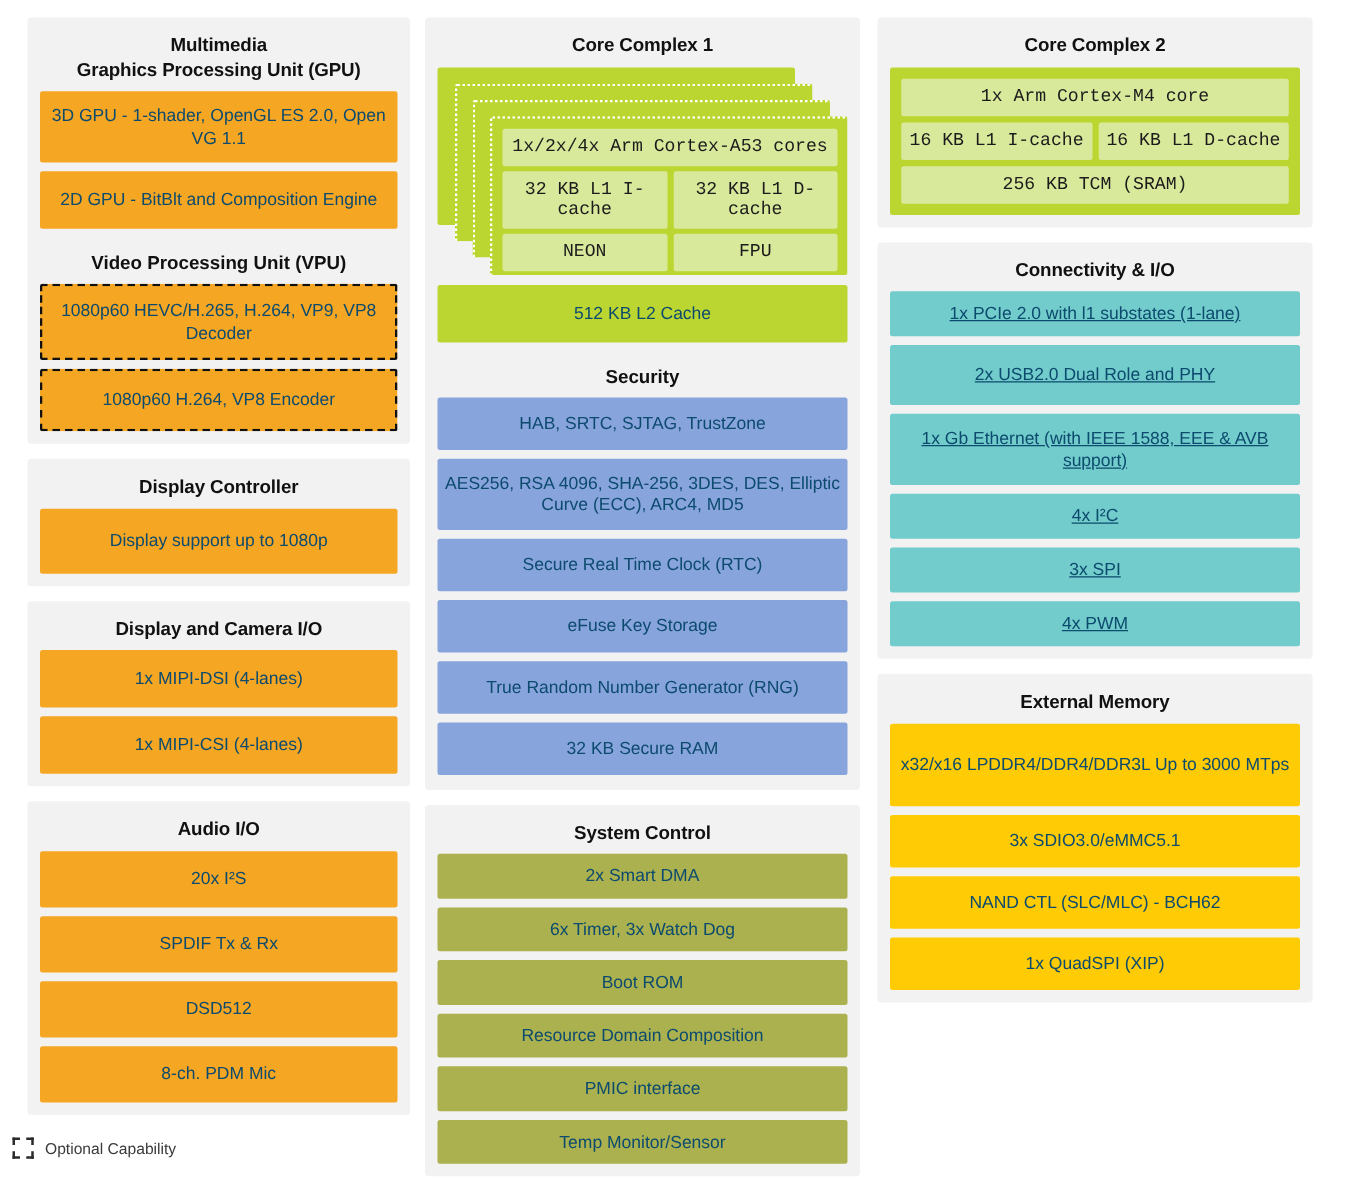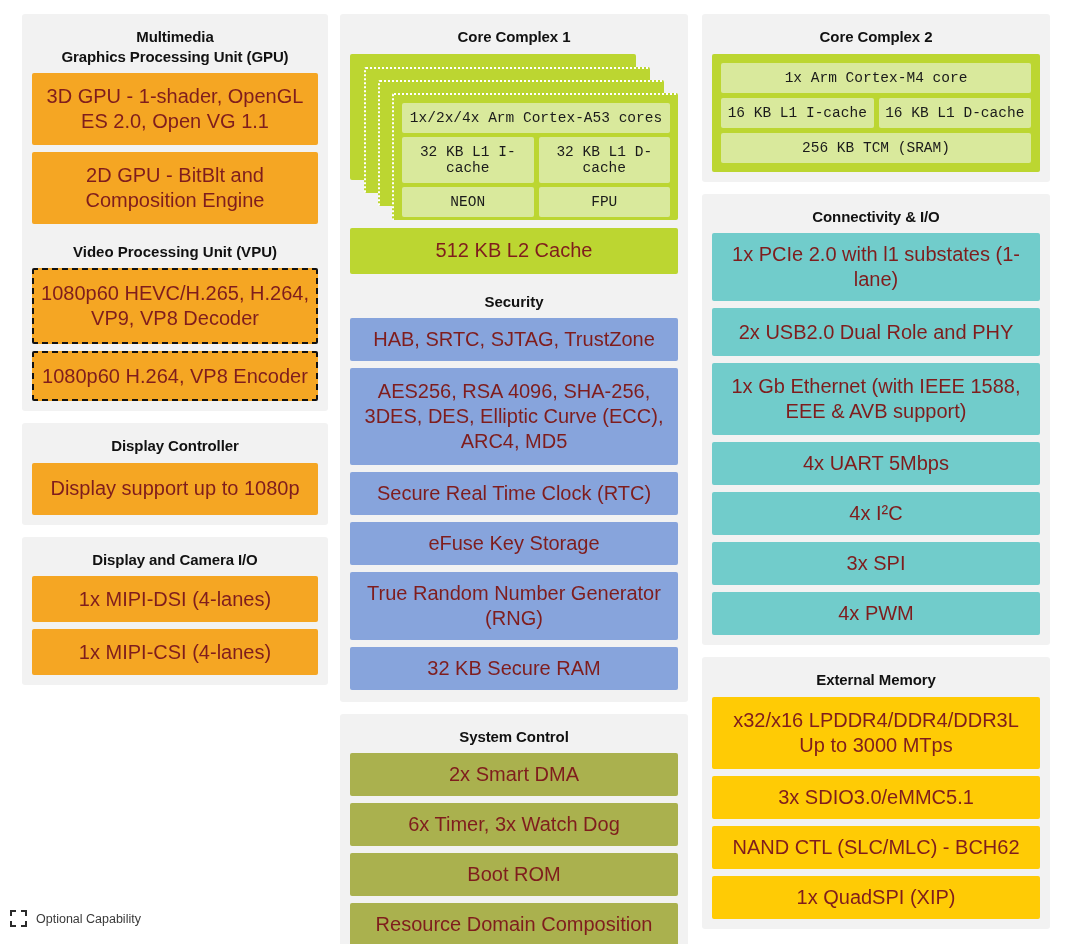--- a/index.html
+++ b/index.html
@@ -39,34 +39,34 @@
     font-weight:bold;
     font-size:15px;
     color:#111;
     padding:12px 0 8px 0;
   }
 
   
   .blk{
     border-radius:2px;
     text-align:center;
-    font-size:20px;
+    font-size:14px;
     line-height:1.25;
-    color:#7f1d1d;
+    color:#0c4a6e;
     padding:9px 6px;
     margin-bottom:7px;
     box-sizing:border-box;
     display:flex;align-items:center;justify-content:center;
   }
   .blk:last-child{margin-bottom:0;}
   .blk.two{padding:11px 6px;}
 
   .orange{background:#f5a623;}
   .yellow{background:#ffcb05;}
-  .teal{background:#71cccb;}
+  .teal{background:#71cccb;text-decoration:underline;}
   .blue{background:#87a4dc;}
   .olive{background:#aab14e;text-align:center;}
   .green-dark{background:#bcd631;}
 
   .dashed{
     border:2px dashed #111;
     background:#f5a623;
   }
 
   
@@ -135,20 +135,27 @@
       <div class="panel-title">Display Controller</div>
       <div class="blk orange" style="min-height:52px">Display support up to 1080p</div>
     </div>
 
     <div class="panel">
       <div class="panel-title">Display and Camera I/O</div>
       <div class="blk orange" style="min-height:46px">1x MIPI-DSI (4-lanes)</div>
       <div class="blk orange" style="min-height:46px">1x MIPI-CSI (4-lanes)</div>
     </div>
 
+    <div class="panel">
+      <div class="panel-title">Audio I/O</div>
+      <div class="blk orange" style="min-height:45px">20x I²S</div>
+      <div class="blk orange" style="min-height:45px">SPDIF Tx &amp; Rx</div>
+      <div class="blk orange" style="min-height:45px">DSD512</div>
+      <div class="blk orange" style="min-height:45px">8-ch. PDM Mic</div>
+    </div>
 
   </div>
 
   <div class="col col-mid">
 
     <div class="panel" style="padding-bottom:12px">
       <div class="panel-title">Core Complex 1</div>
 
       <div class="cc-stack">
         <div class="cc-card s1"></div>
@@ -208,21 +215,20 @@
           <div class="cc-cell">256 KB TCM (SRAM)</div>
         </div>
       </div>
     </div>
 
     <div class="panel">
       <div class="panel-title">Connectivity &amp; I/O</div>
       <div class="blk teal" style="min-height:36px">1x PCIe 2.0 with l1 substates (1-lane)</div>
       <div class="blk teal" style="min-height:48px">2x USB2.0 Dual Role and PHY</div>
       <div class="blk teal two" style="min-height:54px">1x Gb Ethernet (with IEEE 1588, EEE &amp; AVB support)</div>
-      <div class="blk teal" style="min-height:36px">4x UART 5Mbps</div>
       <div class="blk teal" style="min-height:36px">4x I²C</div>
       <div class="blk teal" style="min-height:36px">3x SPI</div>
       <div class="blk teal" style="min-height:36px">4x PWM</div>
     </div>
 
     <div class="panel">
       <div class="panel-title">External Memory</div>
       <div class="blk yellow two" style="min-height:66px">x32/x16 LPDDR4/DDR4/DDR3L Up to 3000 MTps</div>
       <div class="blk yellow" style="min-height:42px">3x SDIO3.0/eMMC5.1</div>
       <div class="blk yellow" style="min-height:42px">NAND CTL (SLC/MLC) - BCH62</div>

